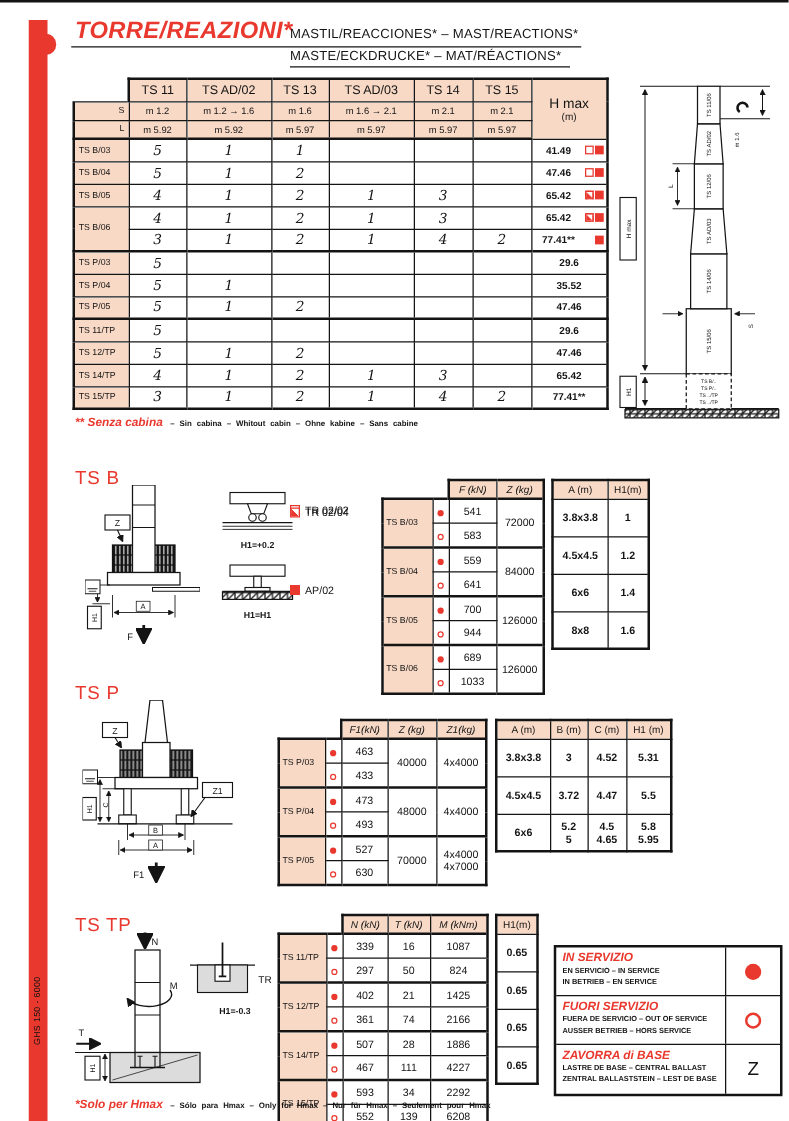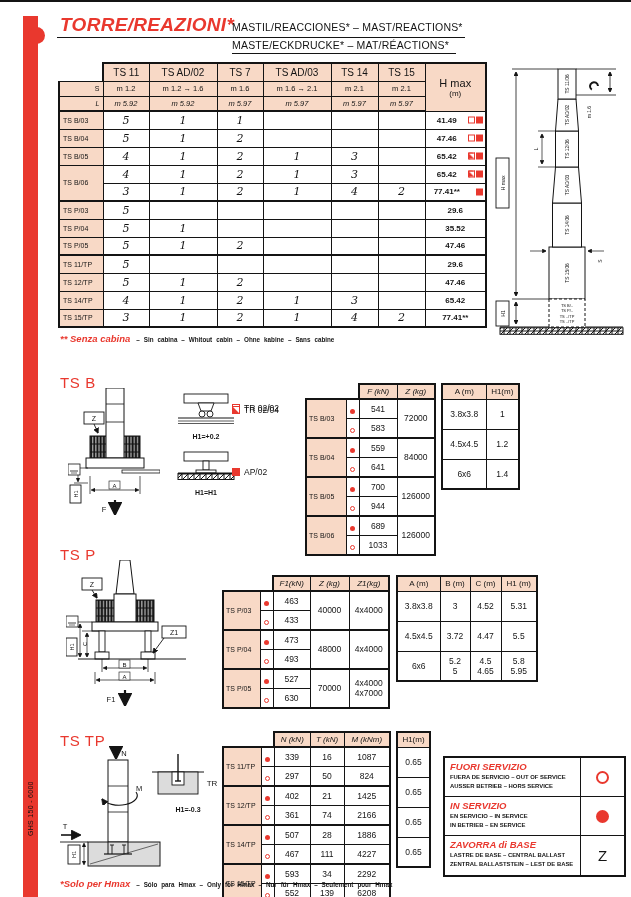--- a/index.html
+++ b/index.html
@@ -31,21 +31,21 @@
 .sec-title{color:var(--red);font-size:15px;letter-spacing:.6px;}
 
 .main-table td{text-align:center;}
 .hdr-row td{height:18px;margin-top:28px;}
 .col-hdr{font-size:10px;}
 .hmax-hdr div.l1{font-size:11px;}
 .hmax-hdr div.l2{font-size:8px;}
 .sl-row td{height:15px;}
 .sl-lbl{font-size:7px;text-align:right !important;padding-right:3px;}
 .sl-val{font-size:7.5px;}
-.hdr-end td{border-bottom:2px solid var(--ink);font-style:italic;}
+.hdr-end td{border-bottom:2px solid var(--ink);}
 .body-row td{height:18px;}
 .row-lbl{font-size:7px;text-align:left !important;padding-left:3px;}
 .num-cell{font-family:"DejaVu Serif",serif;font-style:italic;font-size:11px;}
 .hmax-cell{font-size:8px;font-weight:bold;position:relative;margin-left:48px;}
 .hmax-cell.has-marks{padding-right:17px;}
 .marks{position:absolute;right:2px;top:50%;transform:translateY(-50%);display:flex;gap:1.5px;}
 .mark{width:7px;height:7px;display:inline-block;flex:0 0 auto;}
 .mark-empty{border:1.6px solid var(--red);background:#fff;}
 .mark-half{border:1px solid var(--red);background:linear-gradient(to top right,var(--red) 49%,#fff 51%);}
 .mark-full{background:var(--red);}
@@ -57,21 +57,21 @@
 .svc-lbl{font-size:7px;text-align:left !important;padding-left:2px;}
 .svc-val{font-size:8.5px;}
 .svc-val div{line-height:1.15;}
 .dot{display:inline-block;width:5px;height:5px;border-radius:50%;}
 .dot-in{background:var(--red);}
 .dot-out{border:1.4px solid var(--red);background:#fff;}
 .dims{border:2px solid var(--ink);}
 .dims td{text-align:center;font-size:8.5px;}
 .dims tr.hdr td{height:15px;font-size:8px;}
 .dims tr.r td{height:30px;}
-.dims tr.r div{line-height:1.2;}
+.dims tr.r div{line-height:1.2;font-weight:bold;}
 
 .variant-row{position:absolute;display:flex;align-items:center;gap:4px;font-size:8.5px;}
 .variant-row .mark{width:8px;height:8px;}
 .mid-note{position:absolute;font-size:7px;font-weight:bold;width:60px;text-align:center;}
 
 .legend{left:443px;top:756px;width:183px;border:2px solid var(--ink);background:#fff;}
 .lg-row{display:flex;border-bottom:1px solid var(--ink);height:39px;}
 .lg-row:last-child{border-bottom:none;}
 .lg-text{flex:1;padding:3px 0 0 5px;}
 .lg-sym{width:44px;border-left:1px solid var(--ink);display:flex;align-items:center;justify-content:center;}
@@ -120,21 +120,21 @@
       <col style="width: 68px;">
       <col style="width: 47px;">
       <col style="width: 47px;">
       <col style="width: 61px;">
     </colgroup>
     <tbody>
       <tr class="hdr-row">
         <td class="corner"></td>
         <td class="pink col-hdr b-top b-left">TS 11</td>
         <td class="pink col-hdr b-top">TS AD/02</td>
-        <td class="pink col-hdr b-top">TS 7</td>
+        <td class="pink col-hdr b-top">TS 13</td>
         <td class="pink col-hdr b-top">TS AD/03</td>
         <td class="pink col-hdr b-top">TS 14</td>
         <td class="pink col-hdr b-top">TS 15</td>
         <td class="pink hmax-hdr b-top b-right" rowspan="3">
           <div class="l1">H max</div>
           <div class="l2">(m)</div>
         </td>
       </tr>
       <tr class="sl-row">
         <td class="pink sl-lbl b-left">S</td>
@@ -492,20 +492,28 @@
         <td>
           <div>1.2</div>
         </td>
       </tr>
       <tr class="r">
         <td>
           <div>6x6</div>
         </td>
         <td>
           <div>1.4</div>
+        </td>
+      </tr>
+      <tr class="r">
+        <td>
+          <div>8x8</div>
+        </td>
+        <td>
+          <div>1.6</div>
         </td>
       </tr>
     </tbody>
   </table>
 
 <div class="abs sec-title" style="left:60px;top:546px">TS P</div>
 
 <svg class="abs" style="left:66px;top:560px" width="130" height="152" viewBox="0 0 130 152">
   <polygon points="54,0 64,0 68,34 50,34" fill="#fff"></polygon>
   <rect x="30" y="40" width="58" height="22" fill="url(#vstr)"></rect>
@@ -807,36 +815,36 @@
         <td>
           <div>0.65</div>
         </td>
       </tr>
     </tbody>
   </table>
 
 <div class="abs legend">
   <div class="lg-row">
     <div class="lg-text">
+      <div class="lg-title">IN SERVIZIO</div>
+      <div class="lg-line">EN SERVICIO – IN SERVICE</div>
+      <div class="lg-line">IN BETRIEB – EN SERVICE</div>
+    </div>
+    <div class="lg-sym">
+        <span class="big-dot"></span>
+      </div>
+  </div>
+  <div class="lg-row">
+    <div class="lg-text">
       <div class="lg-title">FUORI SERVIZIO</div>
       <div class="lg-line">FUERA DE SERVICIO – OUT OF SERVICE</div>
       <div class="lg-line">AUSSER BETRIEB – HORS SERVICE</div>
     </div>
     <div class="lg-sym">
         <span class="big-ring"></span>
-      </div>
-  </div>
-  <div class="lg-row">
-    <div class="lg-text">
-      <div class="lg-title">IN SERVIZIO</div>
-      <div class="lg-line">EN SERVICIO – IN SERVICE</div>
-      <div class="lg-line">IN BETRIEB – EN SERVICE</div>
-    </div>
-    <div class="lg-sym">
-        <span class="big-dot"></span>
       </div>
   </div>
   <div class="lg-row">
     <div class="lg-text">
       <div class="lg-title">ZAVORRA di BASE</div>
       <div class="lg-line">LASTRE DE BASE – CENTRAL BALLAST</div>
       <div class="lg-line">ZENTRAL BALLASTSTEIN – LEST DE BASE</div>
     </div>
     <div class="lg-sym">
         <span class="sym-z">Z</span>

